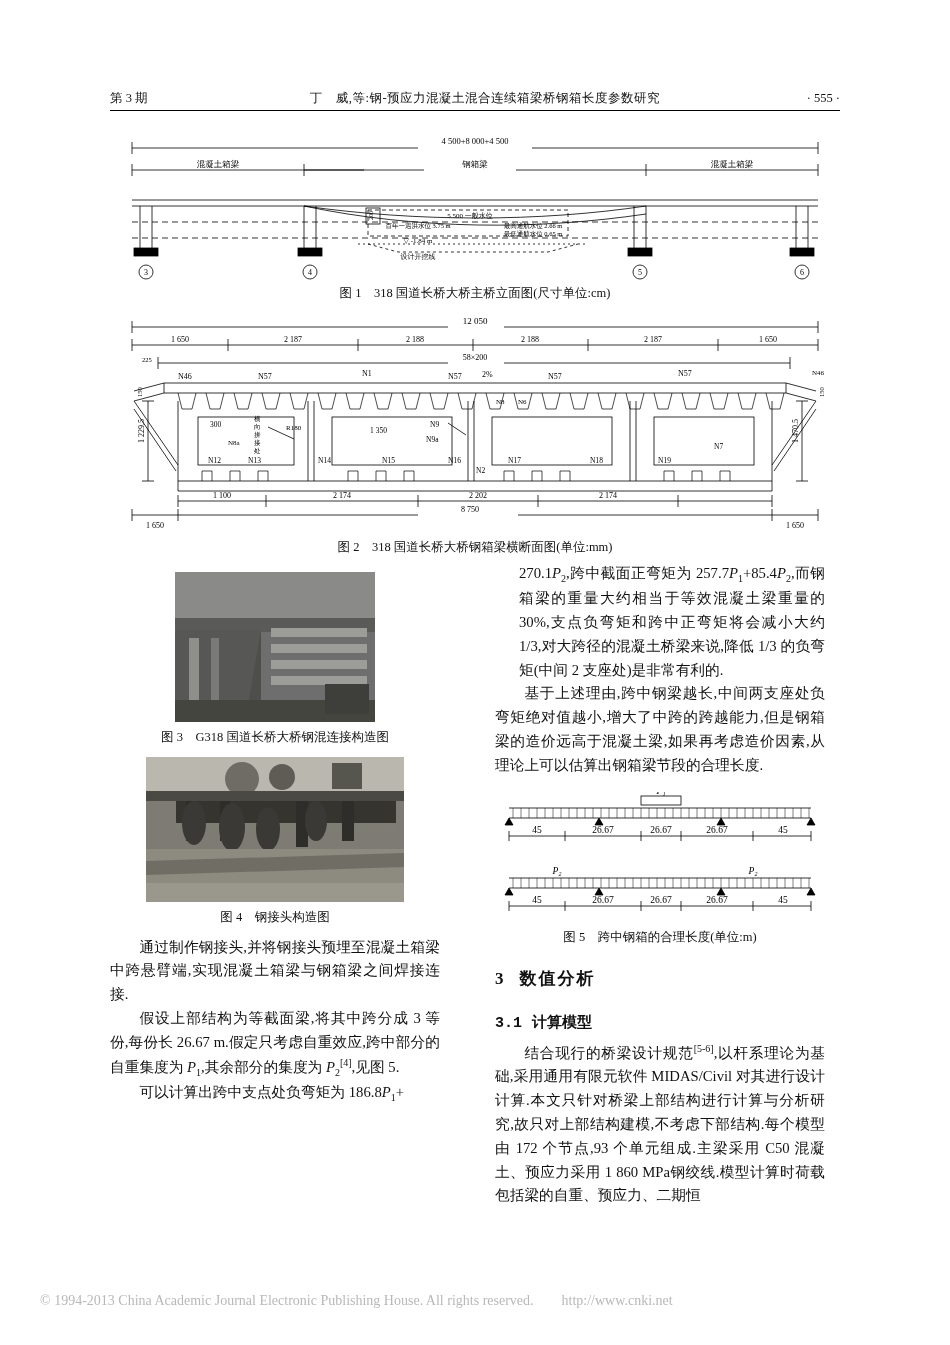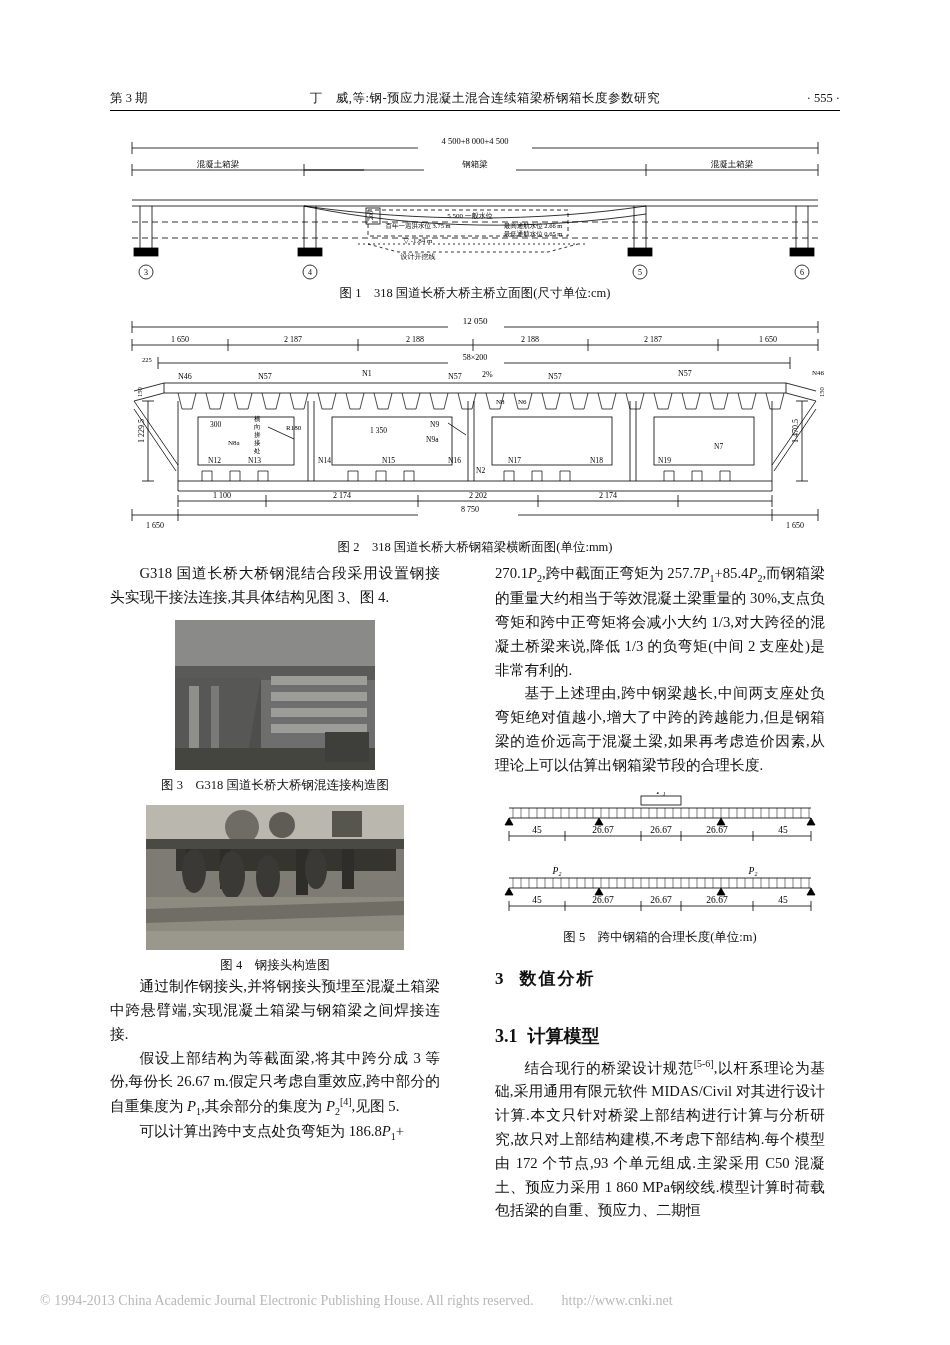--- a/index.html
+++ b/index.html
@@ -47,39 +47,39 @@
   .col.left{left:110px;}
   .col.right{left:495px;}
   p{margin:0 0 0 0;text-indent:2em;}
   .h2{
     font-size:17px;font-weight:bold;margin:18px 0 8px 0;text-indent:0;
     letter-spacing:2px;
     font-family:Liberation Serif, serif;
   }
   .h2 .num{margin-right:14px;}
   .h3{
-    font-size:18px;font-weight:bold;margin:30px 0 4px 0;text-indent:0;
+    font-size:15px;font-weight:bold;margin:20px 0 4px 0;text-indent:0;font-family:Liberation Mono, monospace;
   }
   .h3 .num{margin-right:10px;}
   sup{font-size:10px;vertical-align:super;}
   .it{font-family:"Liberation Serif",serif;font-style:italic;}
   
   .photo{
     margin:10px auto 0 auto;background:#6f6f6f;position:relative;overflow:hidden;
   }
   .photo3{width:200px;height:150px;}
   .photo4{width:258px;height:145px;}
   .pcap{text-align:center;font-size:12.5px;margin-top:5px;text-indent:0;}
   
   .footer{
     position:absolute;left:0;top:1292px;width:950px;text-align:left;
     font-size:14px;color:#b8b8b8;font-family:"Liberation Serif",serif;padding-left:40px;
   }
   svg{display:block;}
-  .no-indent{text-indent:0;}
+  .no-indent{text-indent:0;margin-left:24px;}
 </style>
 </head>
 <body>
 
 <div class="page">
 
   <div class="runhead">
     <div class="rh-left">第 3 期</div>
     <div class="rh-center">丁　威,等:钢-预应力混凝土混合连续箱梁桥钢箱长度参数研究</div>
     <div class="rh-right">· 555 ·</div>
@@ -330,21 +330,20 @@
         <text x="490" y="193" text-anchor="middle">2 174</text>
         <text x="352" y="207" text-anchor="middle">8 750</text>
         <text x="37" y="223" text-anchor="middle">1 650</text>
         <text x="677" y="223" text-anchor="middle">1 650</text>
       </g>
     </svg>
   </div>
   <div class="fig2cap fig-cap">图 2　318 国道长桥大桥钢箱梁横断面图(单位:mm)</div>
 
   <div class="col left">
-    <p>G318 国道长桥大桥钢混结合段采用设置钢接头实现干接法连接,其具体结构见图 3、图 4.</p>
 
     <div class="photo photo3">
       <svg width="200" height="150" viewBox="0 0 200 150">
         <rect width="200" height="150" fill="#6e6e6e"></rect>
         <rect x="0" y="0" width="200" height="46" fill="#8a8a88"></rect>
         <rect x="0" y="46" width="200" height="14" fill="#5a5a58"></rect>
         <g fill="#9c9c98">
           <rect x="96" y="56" width="96" height="9"></rect>
           <rect x="96" y="72" width="96" height="9"></rect>
           <rect x="96" y="88" width="96" height="9"></rect>
@@ -382,21 +381,21 @@
           <ellipse cx="122" cy="72" rx="12" ry="22"></ellipse>
           <ellipse cx="170" cy="64" rx="11" ry="20"></ellipse>
         </g>
         <rect x="0" y="92" width="258" height="53" fill="#8d8a80"></rect>
         <path d="M0,104 L258,96 L258,110 L0,118 Z" fill="#706d64"></path>
         <rect x="0" y="126" width="258" height="19" fill="#9a978c"></rect>
       </svg>
     </div>
     <p class="pcap">图 4　钢接头构造图</p>
 
-    <p style="margin-top:0">通过制作钢接头,并将钢接头预埋至混凝土箱梁中跨悬臂端,实现混凝土箱梁与钢箱梁之间焊接连接.</p>
+    <p style="margin-top:8px">通过制作钢接头,并将钢接头预埋至混凝土箱梁中跨悬臂端,实现混凝土箱梁与钢箱梁之间焊接连接.</p>
 
 
     <p><span>假设上部结构为等截面梁,将其中跨分成 3 等份,每份长 26.67 m.假定只考虑自重效应,跨中部分的自重集度为 </span><span class="it">P</span><sub style="font-size:10px">1</sub><span>,其余部分的集度为 </span><span class="it">P</span><sub style="font-size:10px">2</sub><sup>[4]</sup><span>,见图 5.</span></p>
 
     <p><span>可以计算出跨中支点处负弯矩为 186.8</span><span class="it">P</span><sub style="font-size:10px">1</sub><span>+</span></p>
   </div>
 
   <div class="col right">
     <p class="no-indent"><span>270.1</span><span class="it">P</span><sub style="font-size:10px">2</sub><span>,跨中截面正弯矩为 257.7</span><span class="it">P</span><sub style="font-size:10px">1</sub><span>+85.4</span><span class="it">P</span><sub style="font-size:10px">2</sub><span>,而钢箱梁的重量大约相当于等效混凝土梁重量的 30%,支点负弯矩和跨中正弯矩将会减小大约 1/3,对大跨径的混凝土桥梁来说,降低 1/3 的负弯矩(中间 2 支座处)是非常有利的.</span></p>
 

